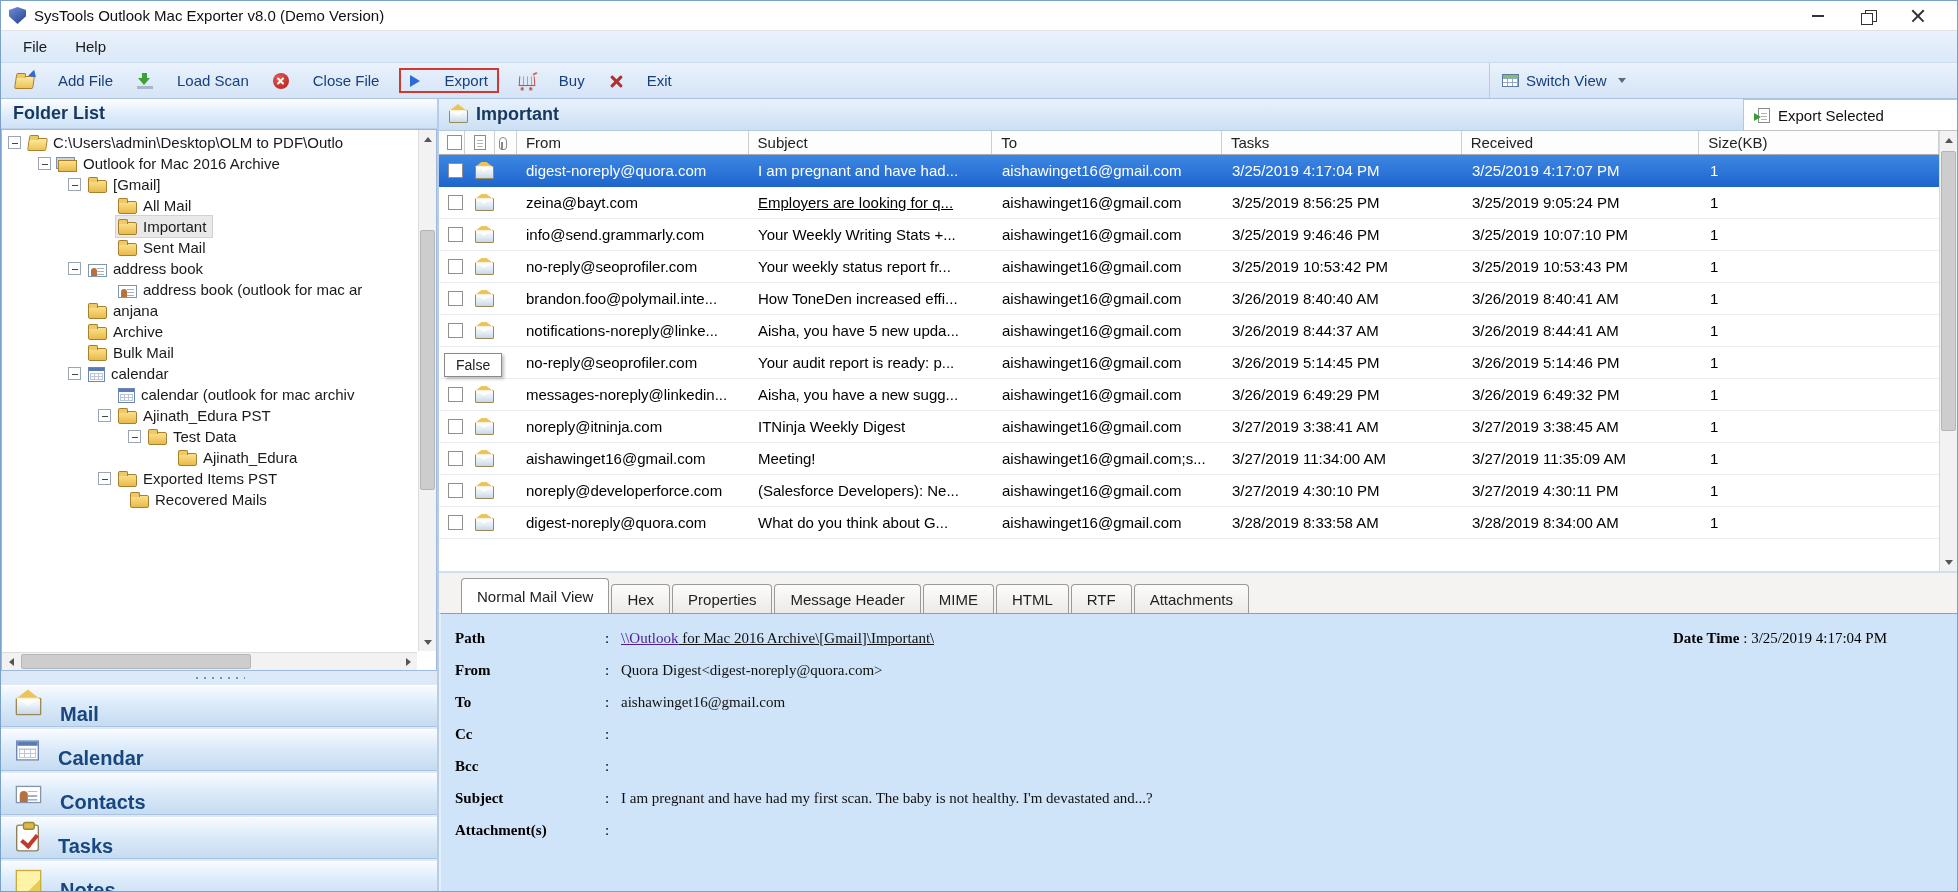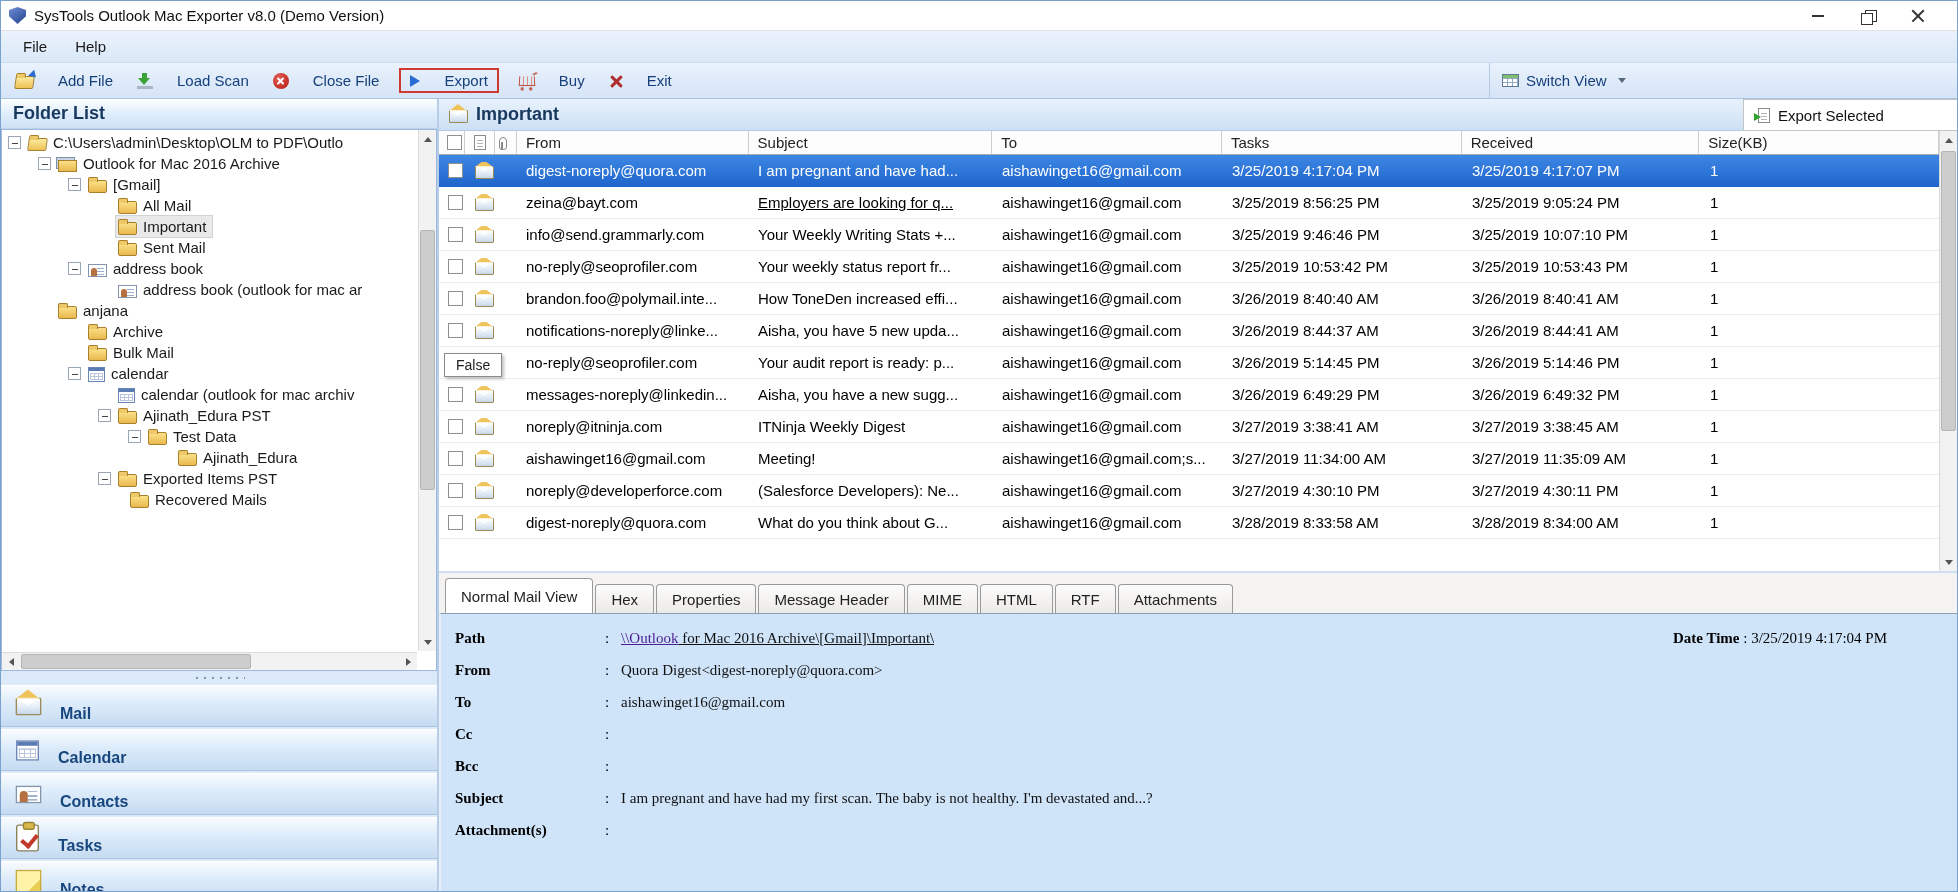--- a/index.html
+++ b/index.html
@@ -103,21 +103,21 @@
   .sb-thumb-v { position:absolute; left:1px; width:15px; background:#cdcdcd; border:1px solid #b5b5b5; border-radius:2px; }
   .sb-thumb-h { position:absolute; top:1px; height:15px; background:#cdcdcd; border:1px solid #b5b5b5; border-radius:2px; }
 
   .splitter { height:14px; display:flex; align-items:center; justify-content:center; }
   .splitter-dots { width:52px; height:4px; background:radial-gradient(circle,#7e96b5 1.2px,transparent 1.3px); background-size:8px 4px; }
 
   
   #nav { flex:1; overflow:hidden; display:flex; flex-direction:column; gap:2px; }
   .nav-btn { height:42px; flex:none; background:linear-gradient(#f8fbff,#dcebfa 45%,#c6dbf1); border-top:1px solid #fff; border-bottom:1px solid #a9c4e2; display:flex; align-items:center; }
   .nav-btn .ic { transform:scale(1.35); transform-origin:center; margin:0 22px 0 18px; }
-  .nav-label { font-size:16px; font-weight:bold; color:#17477e;margin-top:16px; }
+  .nav-label { font-size:20px; font-weight:bold; color:#17477e;margin-top:16px; }
 
   
   .right-panel { flex:1; display:flex; flex-direction:column; overflow:hidden; background:#fff; }
   .mail-header { height:32px; flex:none; display:flex; align-items:stretch; }
   .mail-title { flex:1; background:linear-gradient(#e8f2fd,#cddff4); border-bottom:1px solid #b3c9e4; display:flex; align-items:center; gap:8px; padding-left:10px; font-size:18px; font-weight:bold; color:#17375e; }
   .export-selected { width:214px; background:#fff; border:1px solid #c4c4c4; border-right:none; display:flex; align-items:center; gap:8px; padding-left:14px; font-size:15px; color:#111; }
 
   .list-area { height:440px; flex:none; position:relative; background:#fff; overflow:hidden; }
   #col-headers { height:24px; display:flex; border-bottom:1px solid #ababab; background:#fdfdfd; margin-right:18px; }
   .hcell { border-right:1px solid #cfcfcf; display:flex; align-items:center; padding-left:9px; font-size:15px; color:#222; white-space:nowrap; overflow:hidden; }
@@ -126,21 +126,21 @@
   .mcell { padding-left:9px; font-size:15px; color:#000; white-space:nowrap; overflow:hidden; flex:none; }
   .cb-cell { display:flex; justify-content:center; padding-left:6px; }
   .env-cell { display:flex; padding-left:10px; }
   .cb { width:15px; height:15px; background:#fff; border:1px solid #8f8f8f; flex:none; }
   .mrow.sel { background:linear-gradient(#3d87e4,#1f66cc); color:#fff; border-bottom:1px solid #1f66cc; }
   .mrow.sel .mcell { color:#fff; }
   .list-vscroll { position:absolute; top:0; right:0; bottom:0; width:18px; background:#f2f2f2; border-left:1px solid #d8d8d8; }
   .tooltip { position:absolute; left:5px; top:222px; background:#fff; border:1px solid #8a8a8a; box-shadow:2px 2px 3px rgba(0,0,0,.25); padding:3px 11px; font-size:14px; color:#222; z-index:6; }
 
   
-  .tabstrip { height:42px; flex:none; background:#f4f3f1; border-top:2px solid #cfdef0; display:flex; align-items:flex-end; padding-left:6px; }
+  .tabstrip { height:42px; flex:none; background:#f4f3f1; border-top:2px solid #cfdef0; display:flex; align-items:flex-end; padding-left:22px; }
   .tab { height:29px; display:flex; align-items:center; padding:0 15px; font-size:15px; color:#222; background:linear-gradient(#fcfcfc,#eceae7); border:1px solid #9a9a9a; border-bottom:none; border-radius:4px 4px 0 0; margin-right:2px; white-space:nowrap; }
   .tab.active { height:35px; background:#fff; position:relative; z-index:2; }
 
   
   .detail { flex:1; background:#cfe4f9; border-top:1px solid #8aa0b8; border-left:2px solid #e7f0fa; padding:8px 0 0 14px; overflow:hidden; }
   .drow { height:32px; display:flex; align-items:center; white-space:nowrap;font-family:Liberation Serif, serif; }
   .dlabel { width:150px; flex:none; font-size:15px; font-weight:bold; color:#000; }
   .dcolon { width:16px; flex:none; font-size:15px; color:#000; }
   .dvalue { font-size:15px; color:#111; overflow:hidden; }
   .plink { color:#4c1d95; text-decoration:underline; }
@@ -257,21 +257,21 @@
                 <span class="tree-label">address book</span>
               </span>
             </div>
             <div class="tree-row" style="padding-left: 96px;">
               <span class="expand-sp"></span>
               <span class="tree-node">
                 <span class="ic ic-contact-card"></span>
                 <span class="tree-label">address book (outlook for mac ar</span>
               </span>
             </div>
-            <div class="tree-row" style=" margin-left: 36px;">
+            <div class="tree-row" style="padding-left: 66px;">
               <span class="expand-sp"></span>
               <span class="tree-node">
                 <span class="ic ic-folder"></span>
                 <span class="tree-label">anjana</span>
               </span>
             </div>
             <div class="tree-row" style="padding-left: 66px;">
               <span class="expand-sp"></span>
               <span class="tree-node">
                 <span class="ic ic-folder"></span>

